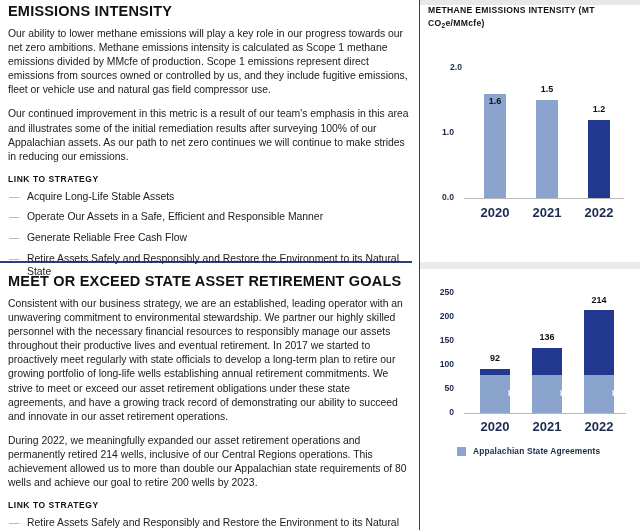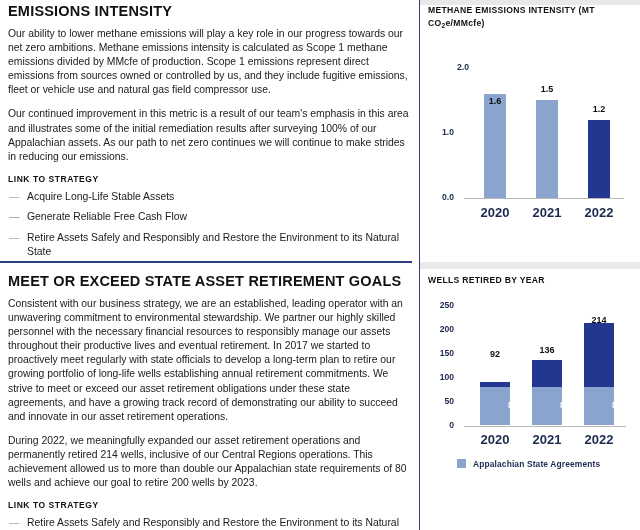--- a/index.html
+++ b/index.html
@@ -147,21 +147,21 @@
   <div class="mid-strip"></div>
   <div class="h-rule"></div>
 
   <div class="left-col sec1">
     <h1 class="section-title">EMISSIONS INTENSITY</h1>
     <p class="body-par">Our ability to lower methane emissions will play a key role in our progress towards our net zero ambitions. Methane emissions intensity is calculated as Scope 1 methane emissions divided by MMcfe of production. Scope 1 emissions represent direct emissions from sources owned or controlled by us, and they include fugitive emissions, fleet or vehicle use and natural gas field compressor use.</p>
     <p class="body-par">Our continued improvement in this metric is a result of our team's emphasis in this area and illustrates some of the initial remediation results after surveying 100% of our Appalachian assets. As our path to net zero continues we will continue to make strides in reducing our emissions.</p>
     <div class="link-head">LINK TO STRATEGY</div>
     <ul class="strat">
       <li><span class="dash">—</span><span>Acquire Long-Life Stable Assets</span></li>
-      <li><span class="dash">—</span></li>
+      <li><span class="dash">—</span><span>Operate Our Assets in a Safe, Efficient and Responsible Manner</span></li>
       <li><span class="dash">—</span><span>Generate Reliable Free Cash Flow</span></li>
       <li><span class="dash">—</span><span>Retire Assets Safely and Responsibly and Restore the Environment to its Natural State</span></li>
     </ul>
   </div>
 
   <div class="left-col sec2">
     <h1 class="section-title">MEET OR EXCEED STATE ASSET RETIREMENT GOALS</h1>
     <p class="body-par">Consistent with our business strategy, we are an established, leading operator with an unwavering commitment to environmental stewardship. We partner our highly skilled personnel with the necessary financial resources to responsibly manage our assets throughout their productive lives and eventual retirement. In 2017 we started to proactively meet regularly with state officials to develop a long-term plan to retire our growing portfolio of long-life wells establishing annual retirement commitments. We strive to meet or exceed our asset retirement obligations under these state agreements, and have a growing track record of demonstrating our ability to succeed and innovate in our asset retirement operations.</p>
     <p class="body-par">During 2022, we meaningfully expanded our asset retirement operations and permanently retired 214 wells, inclusive of our Central Regions operations. This achievement allowed us to more than double our Appalachian state requirements of 80 wells and achieve our goal to retire 200 wells by 2023.</p>
     <div class="link-head">LINK TO STRATEGY</div>
@@ -170,21 +170,21 @@
     </ul>
   </div>
 
   <div class="right-col" style="top:4px;">
     <div class="chart-title">
       <span>METHANE EMISSIONS INTENSITY (MT CO</span><sub>2</sub><span>e/MMcfe)</span>
     </div>
 
     <div class="plot" style="height:180px; margin-top:6px;">
 
-      <div class="axis-lbl" style="left:15px; top:26px;">2.0</div>
+      <div class="axis-lbl" style="left:8px; top:26px;">2.0</div>
       <div class="axis-lbl" style="left:0px; top:91px;">1.0</div>
       <div class="axis-lbl" style="left:0px; top:156px;">0.0</div>
 
       <div class="baseline" style="left:36px; top:162px; width:160px;"></div>
 
       <div class="bar" style="left:56px; top:58px; height:104px; width:22px; background:#8ba4cd;"></div>
       <div class="bar-val" style="left:37px; top:42px;margin-top:18px;">1.6</div>
 
       <div class="bar" style="left:108px; top:64px; height:98px; width:22px; background:#8ba4cd;"></div>
       <div class="bar-val" style="left:89px; top:48px;">1.5</div>
@@ -192,56 +192,55 @@
       <div class="bar" style="left:160px; top:84px; height:78px; width:22px; background:#22378e;"></div>
       <div class="bar-val" style="left:141px; top:68px;">1.2</div>
 
       <div class="cat-lbl" style="left:37px; top:169px;">2020</div>
       <div class="cat-lbl" style="left:89px; top:169px;">2021</div>
       <div class="cat-lbl" style="left:141px; top:169px;">2022</div>
     </div>
   </div>
 
   <div class="right-col" style="top:274px;">
-    <div class="chart-title">WELLS RETIRED BY YEAR</div>
 
     <div class="plot" style="height:148px; margin-top:6px;">
 
       <div class="axis-lbl" style="left:0px; top:7px;">250</div>
       <div class="axis-lbl" style="left:0px; top:31px;">200</div>
       <div class="axis-lbl" style="left:0px; top:55px;">150</div>
       <div class="axis-lbl" style="left:0px; top:79px;">100</div>
       <div class="axis-lbl" style="left:0px; top:103px;">50</div>
       <div class="axis-lbl" style="left:0px; top:127px;">0</div>
 
       <div class="baseline" style="left:36px; top:133px; width:162px;"></div>
 
       <div class="bar" style="left:52px; top:89px; height:44px; width:30px;">
         <div class="seg" style="top:0px; height:5.6px; background:#22378e;"></div>
         <div class="seg" style="top:5.6px; height:38.4px; background:#8ba4cd;">
           <div class="seg-lbl" style="top:13px;">80</div>
         </div>
       </div>
-      <div class="bar-val" style="left:37px; top:56px;">92</div>
+      <div class="bar-val" style="left:37px; top:73px;">92</div>
 
       <div class="bar" style="left:104px; top:67.7px; height:65.3px; width:30px;">
         <div class="seg" style="top:0px; height:26.9px; background:#22378e;"></div>
         <div class="seg" style="top:26.9px; height:38.4px; background:#8ba4cd;">
           <div class="seg-lbl" style="top:13px;">80</div>
         </div>
       </div>
       <div class="bar-val" style="left:89px; top:52px;">136</div>
 
       <div class="bar" style="left:156px; top:30.3px; height:102.7px; width:30px;">
         <div class="seg" style="top:0px; height:64.3px; background:#22378e;"></div>
         <div class="seg" style="top:64.3px; height:38.4px; background:#8ba4cd;">
           <div class="seg-lbl" style="top:13px;">80</div>
         </div>
       </div>
-      <div class="bar-val" style="left:141px; top:22px;">214</div>
+      <div class="bar-val" style="left:141px; top:15px;">214</div>
 
       <div class="cat-lbl" style="left:37px; top:139px;">2020</div>
       <div class="cat-lbl" style="left:89px; top:139px;">2021</div>
       <div class="cat-lbl" style="left:141px; top:139px;">2022</div>
 
       <div class="legend" style="left:29px; top:166px;">
         <div class="legend-row">
           <div class="legend-swatch" style="background:#8ba4cd;"></div>
           <div class="legend-text">Appalachian State Agreements</div>
         </div>

